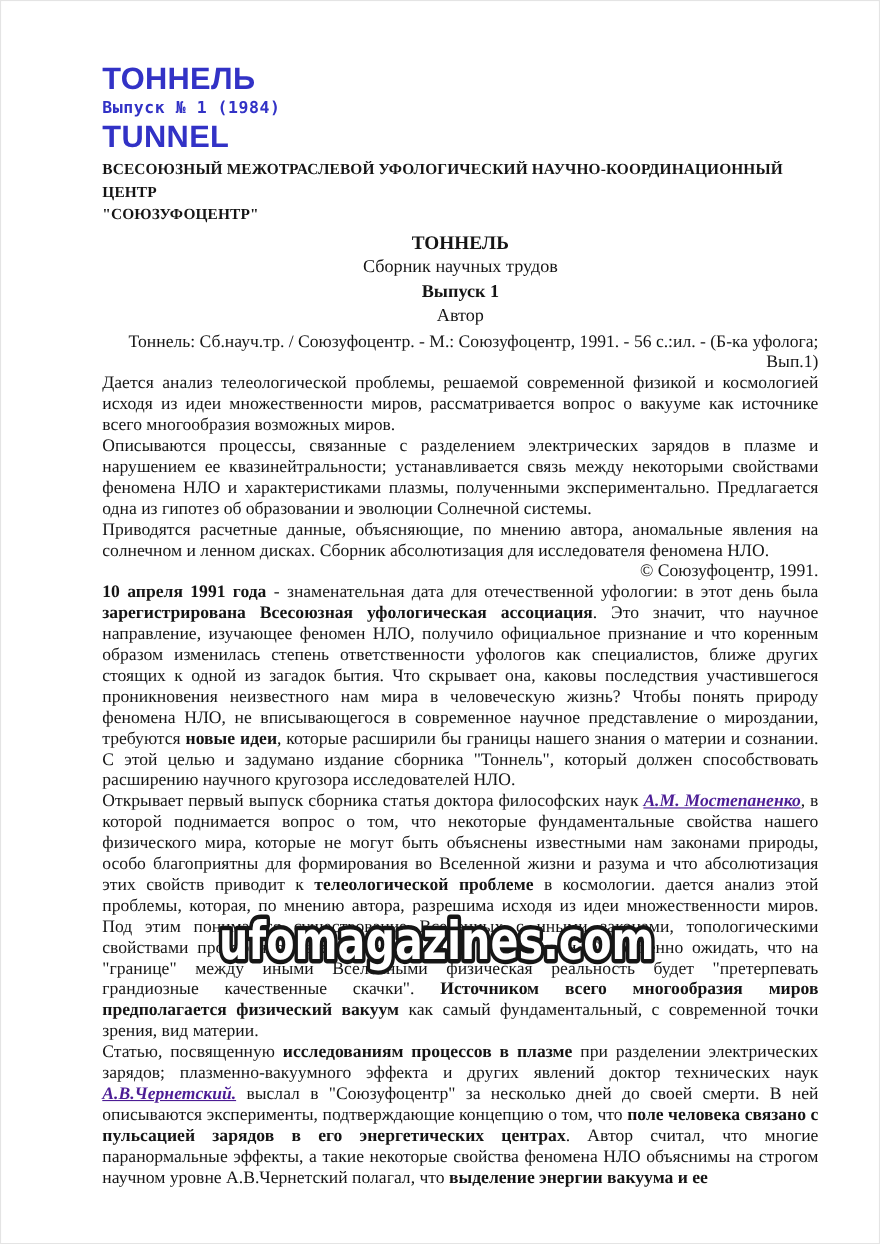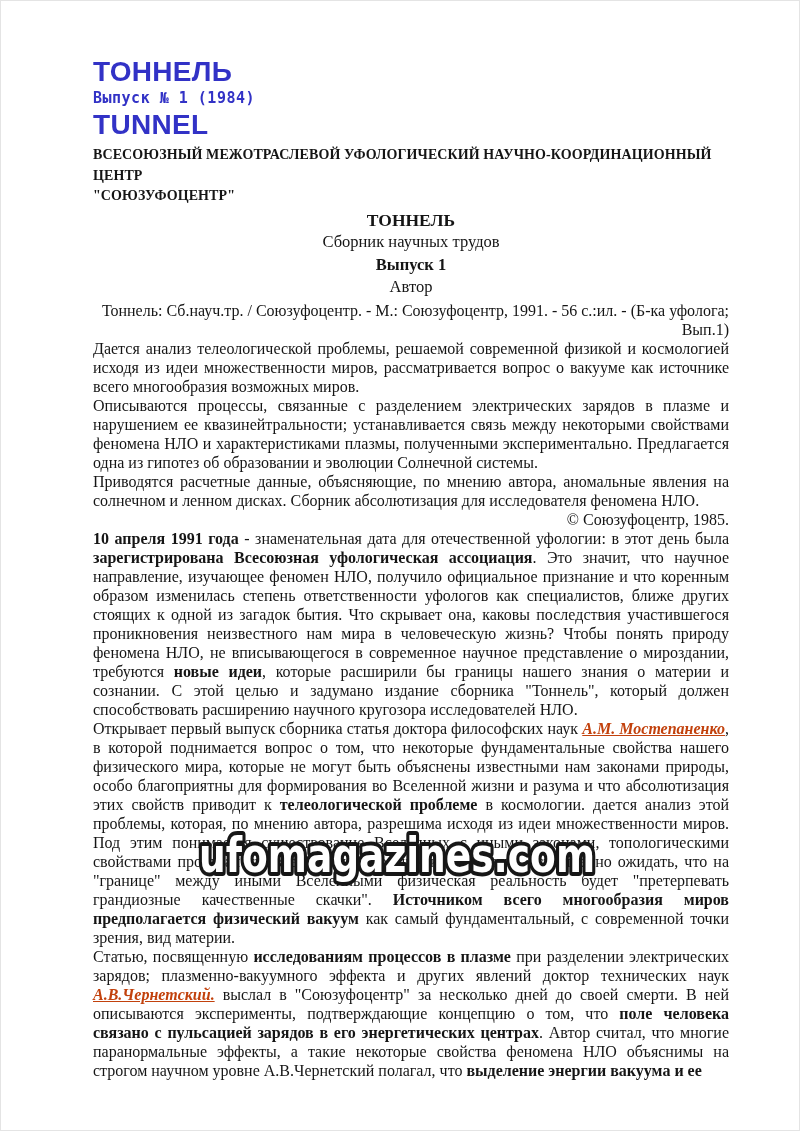--- a/index.html
+++ b/index.html
@@ -3,21 +3,21 @@
 <meta charset="utf-8">
 <title>ТОННЕЛЬ</title>
 <style>
   * { box-sizing: border-box; }
   html, body { margin: 0; padding: 0; background: #ffffff; }
   .page {
     position: relative;
     width: 800px;
     height: 1131px;
     margin: 0 auto;
-    padding: 55px 70px 0 92px;
+    padding: 55px 55px 0 92px;
     background: #ffffff;
     border: 1px solid #e4e4e4;
     color: #151515;
     font-family: "Liberation Serif", serif;
     overflow: hidden;
   }
   
   .m-title {
     margin: 0;
     font-family: "Liberation Sans", "DejaVu Sans", sans-serif;
@@ -63,21 +63,21 @@
   .doc p.left { text-align: right; }
   .preface-heading {
     margin: 0;
     font-size: 17px;
     font-weight: 700;
     line-height: 20px;
     text-align: center;
   }
   .bold { font-weight: 700; }
   a.link {
-    color: #c2410c;
+    color: #4c1d95;
     font-weight: 700;
     font-style: italic;
     text-decoration: underline;
   }
   
   .watermark {
     position: absolute;
     left: 186px;
     top: 822px;
     width: 420px;
@@ -115,21 +115,21 @@
     <div>Сборник научных трудов</div>
     <div class="strong">Выпуск 1</div>
     <div>Автор</div>
   </section>
 
   <main class="doc">
     <p class="left">Тоннель: Сб.науч.тр. / Союзуфоцентр. - М.: Союзуфоцентр, 1991. - 56 с.:ил. - (Б-ка уфолога; Вып.1)</p>
     <p>Дается анализ телеологической проблемы, решаемой современной физикой и космологией исходя из идеи множественности миров, рассматривается вопрос о вакууме как источнике всего многообразия возможных миров.</p>
     <p>Описываются процессы, связанные с разделением электрических зарядов в плазме и нарушением ее квазинейтральности; устанавливается связь между некоторыми свойствами феномена НЛО и характеристиками плазмы, полученными экспериментально. Предлагается одна из гипотез об образовании и эволюции Солнечной системы.</p>
     <p>Приводятся расчетные данные, объясняющие, по мнению автора, аномальные явления на солнечном и ленном дисках. Сборник абсолютизация для исследователя феномена НЛО.</p>
-    <p class="left">© Союзуфоцентр, 1985.</p>
+    <p class="left">© Союзуфоцентр, 1991.</p>
 
     <p><span class="bold">10 апреля 1991 года</span><span> - знаменательная дата для отечественной уфологии: в этот день была </span><span class="bold">зарегистрирована Всесоюзная уфологическая ассоциация</span><span>. Это значит, что научное направление, изучающее феномен НЛО, получило официальное признание и что коренным образом изменилась степень ответственности уфологов как специалистов, ближе других стоящих к одной из загадок бытия. Что скрывает она, каковы последствия участившегося проникновения неизвестного нам мира в человеческую жизнь? Чтобы понять природу феномена НЛО, не вписывающегося в современное научное представление о мироздании, требуются </span><span class="bold">новые идеи</span><span>, которые расширили бы границы нашего знания о материи и сознании. С этой целью и задумано издание сборника "Тоннель", который должен способствовать расширению научного кругозора исследователей НЛО.</span></p>
     <p><span>Открывает первый выпуск сборника статья доктора философских наук </span><a class="link" href="#">А.М. Мостепаненко</a><span>, в которой поднимается вопрос о том, что некоторые фундаментальные свойства нашего физического мира, которые не могут быть объяснены известными нам законами природы, особо благоприятны для формирования во Вселенной жизни и разума и что абсолютизация этих свойств приводит к </span><span class="bold">телеологической проблеме</span><span> в космологии. дается анализ этой проблемы, которая, по мнению автора, разрешима исходя из идеи множественности миров. Под этим понимается существование Вселенных с иными законами, топологическими свойствами пространства-времени и мировыми константами. Естественно ожидать, что на "границе" между иными Вселенными физическая реальность будет "претерпевать грандиозные качественные скачки". </span><span class="bold">Источником всего многообразия миров предполагается физический вакуум</span><span> как самый фундаментальный,  с современной точки зрения, вид материи.</span></p>
     <p><span>Статью, посвященную </span><span class="bold">исследованиям процессов в плазме</span><span> при разделении электрических зарядов; плазменно-вакуумного эффекта и других явлений доктор технических наук </span><a class="link" href="#">А.В.Чернетский.</a><span> выслал в "Союзуфоцентр" за несколько дней до своей смерти. В ней описываются эксперименты, подтверждающие концепцию о том, что </span><span class="bold">поле человека связано с пульсацией зарядов в его энергетических центрах</span><span>. Автор считал, что многие паранормальные эффекты, а такие некоторые свойства феномена НЛО объяснимы на строгом научном уровне А.В.Чернетский полагал, что </span><span class="bold">выделение энергии вакуума и ее</span></p>
   </main>
 
   <svg class="watermark" viewBox="0 0 420 66" width="420" height="66">
     <text x="210" y="49" text-anchor="middle" textLength="396" lengthAdjust="spacingAndGlyphs">ufomagazines.com</text>
   </svg>
 

